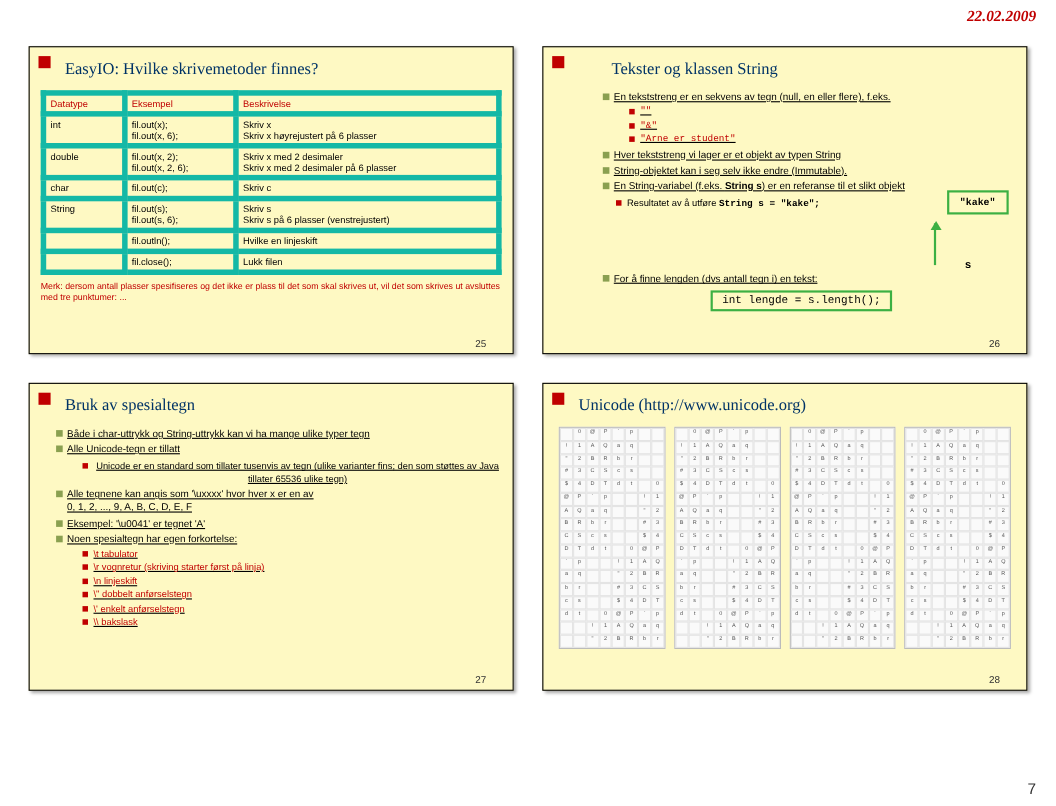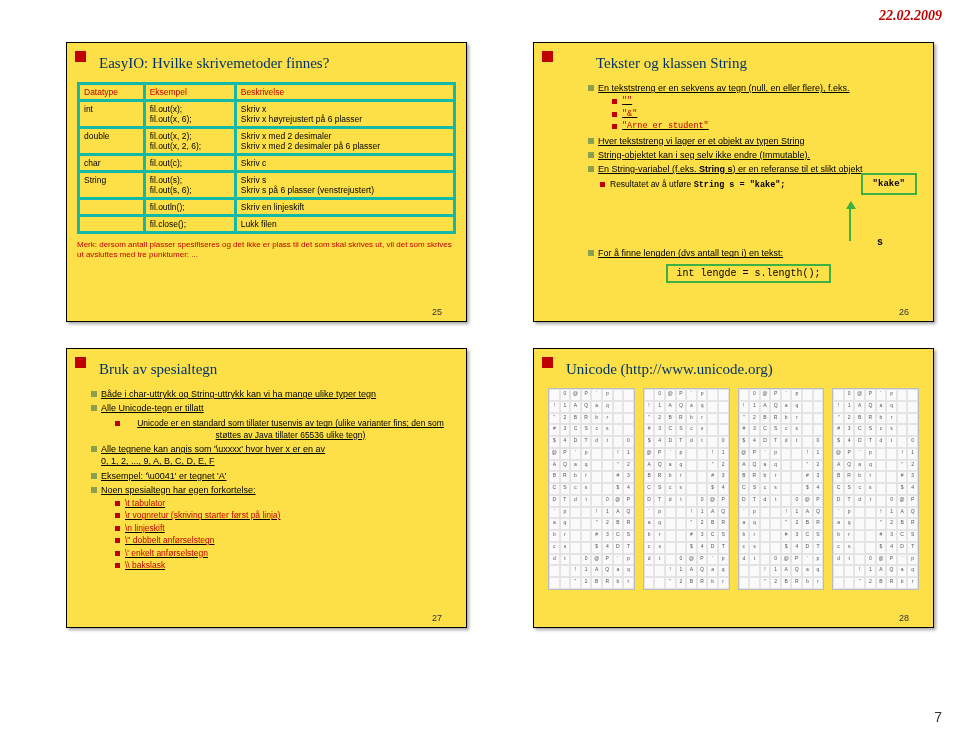--- a/index.html
+++ b/index.html
@@ -36,26 +36,25 @@
     right: 26px;
     display: grid;
     grid-template-columns: 1fr 1fr;
     grid-template-rows: auto auto;
     column-gap: 26px;
     row-gap: 26px;
   }
   .slide {
     border: 1px solid #000;
     box-shadow: 2px 2px 3px rgba(0,0,0,0.35);
-    background: #fde047;
+    background: #fef9c3;
     padding: 8px 10px 10px 10px;
     position: relative;
     min-height: 280px;
     box-sizing: border-box;
-    margin-left: 40px;
   }
   .slide-title {
     color: #003366;
     font-size: 15px;
     margin: 4px 0 10px 22px;
     font-family: Georgia, serif;
   }
   .title-bullet {
     position: absolute;
     left: 8px;
@@ -71,21 +70,21 @@
     font-size: 9px;
     color: #333;
   }
   
   .io-table {
     border-collapse: collapse;
     width: 100%;
     font-size: 8.5px;
   }
   .io-table th, .io-table td {
-    border: 3px solid #14b8a6;
+    border: 5px solid #14b8a6;
     padding: 2px 4px;
     text-align: left;
     vertical-align: top;
   }
   .io-table th {
     color: #c00000;
     font-weight: normal;
   }
   .merk {
     color: #c00000;
@@ -169,21 +168,21 @@
         <tr>
           <td>String</td>
           <td style="white-space:pre-line">fil.out(s);
 fil.out(s, 6);</td>
           <td style="white-space:pre-line">Skriv s
 Skriv s på 6 plasser (venstrejustert)</td>
         </tr>
         <tr>
           <td></td>
           <td>fil.outln();</td>
-          <td>Skriv en linjeskift</td>
+          <td>Hvilke en linjeskift</td>
         </tr>
         <tr>
           <td></td>
           <td>fil.close();</td>
           <td>Lukk filen</td>
         </tr>
       </tbody>
     </table>
     <div class="merk">Merk: dersom antall plasser spesifiseres og det ikke er plass til det som skal skrives ut, vil det som skrives ut avsluttes med tre punktumer: ...</div>
     <div class="slide-num">25</div>

